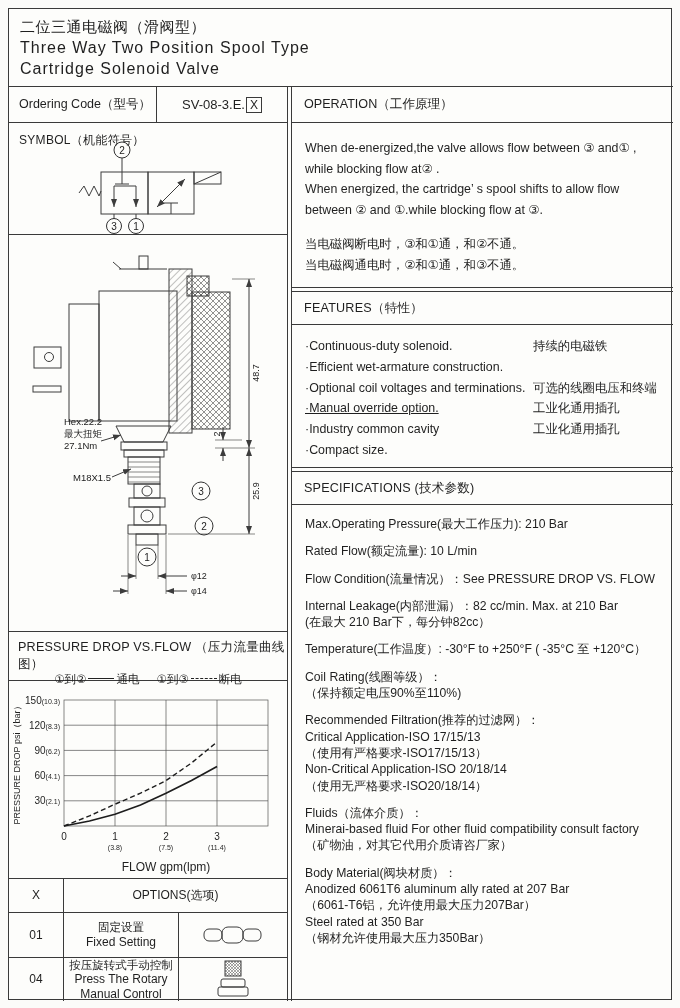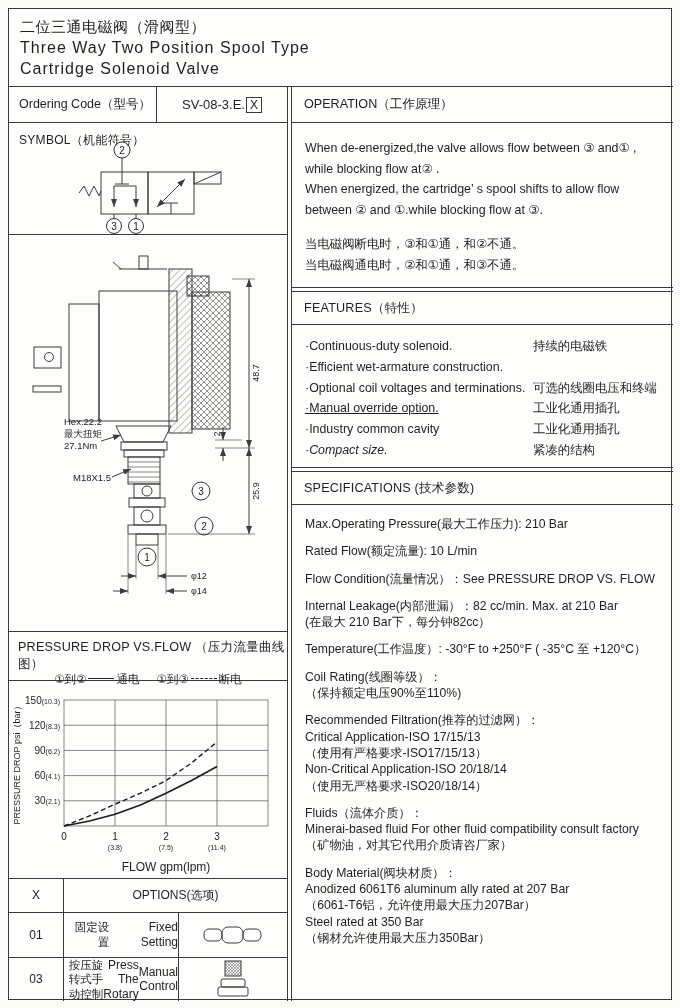--- a/index.html
+++ b/index.html
@@ -39,21 +39,21 @@
   .curve-solid{fill:none;stroke:#1d1d1d;stroke-width:1.7}
   .curve-dashed{fill:none;stroke:#1d1d1d;stroke-width:1.4;stroke-dasharray:5 3}
   
   .opt-table{position:absolute;left:0;top:869px;width:278px;height:123px;border-top:1px solid #3a3a3a;display:flex;flex-direction:column;font-size:12px}
   .ot-row{display:flex;border-bottom:1px solid #3a3a3a}
   .ot-row:last-child{border-bottom:none}
   .ot-head{height:34px}
   .ot-r1{height:45px}
   .ot-r2{flex:1}
   .ot-c1{width:55px;border-right:1px solid #3a3a3a;display:flex;align-items:center;justify-content:center}
-  .ot-c2{width:115px;border-right:1px solid #3a3a3a;display:flex;align-items:center;justify-content:center;line-height:14.5px;text-align:right}
+  .ot-c2{width:115px;border-right:1px solid #3a3a3a;display:flex;flex-direction:column;align-items:center;justify-content:center;line-height:14.5px;text-align:left}
   .ot-c2 .zh{font-size:11.5px}
   .ot-copt{flex:1;display:flex;align-items:center;justify-content:center}
   .ot-cicon{flex:1;display:flex;align-items:center;justify-content:center}
   
   .sec-head{height:34px;border-top:1px solid #3a3a3a;border-bottom:1px solid #3a3a3a;display:flex;align-items:center;padding-left:12px;font-size:12.6px;letter-spacing:.2px;flex:none}
   .op-header{height:36px;border-top:none;border-bottom:1px solid #3a3a3a;display:flex;align-items:center;padding-left:12px;font-size:12.6px;flex:none}
   .op-body{height:165px;border-bottom:1px solid #3a3a3a;padding:15px 10px 0 13px;font-size:12.4px;flex:none}
   .op-line{line-height:20.5px}
   .op-zh{margin-top:14px}
   .gap3{height:3px;flex:none}
@@ -285,21 +285,21 @@
         <svg width="62" height="22" viewBox="0 0 62 22">
           <g class="ln">
             <rect x="2" y="5" width="18" height="12" rx="5"></rect>
             <rect x="20" y="3" width="21" height="16" rx="6"></rect>
             <rect x="41" y="5" width="18" height="12" rx="5"></rect>
           </g>
         </svg>
       </div>
     </div>
     <div class="ot-row ot-r2">
-      <div class="ot-c1">03</div>
+      <div class="ot-c1">04</div>
       <div class="ot-c2">
         <span class="zh">按压旋转式手动控制</span>
         <span>Press The Rotary</span>
         <span>Manual Control</span>
       </div>
       <div class="ot-cicon">
         <svg width="44" height="40" viewBox="0 0 44 40">
           <g class="ln">
             <rect x="14" y="2" width="16" height="15" fill="url(#knurl)"></rect>
             <rect x="10" y="20" width="24" height="8" rx="2"></rect>
@@ -340,22 +340,21 @@
         </div>
         <div class="feat-row">
           <div class="feat-en" style="display: block; text-decoration: underline;">·Manual override option.</div>
           <div class="feat-zh" style="display: block;">工业化通用插孔</div>
         </div>
         <div class="feat-row">
           <div class="feat-en" style="display: block;">·Industry common cavity</div>
           <div class="feat-zh" style="display: block;">工业化通用插孔</div>
         </div>
         <div class="feat-row">
-          <div class="feat-en" style="display: block; font-style: italic;">·Compact size.</div>
-          <div class="feat-zh" style="display: block;">紧凑的结构</div>
+          <div class="feat-en" style="display: block;">·Compact size.</div>
         </div>
       </div>
     <div class="gap3"></div>
     <div class="sec-head">SPECIFICATIONS (技术参数)</div>
     <div class="spec-body">
         <div class="spec-p">
           <div class="spec-line">Max.Operating Pressure(最大工作压力): 210 Bar</div>
         </div>
         <div class="spec-p">
           <div class="spec-line">Rated Flow(额定流量): 10 L/min</div>

